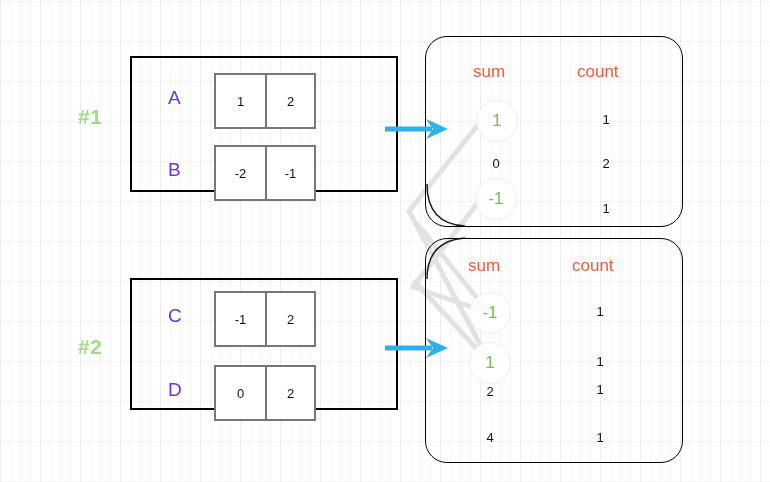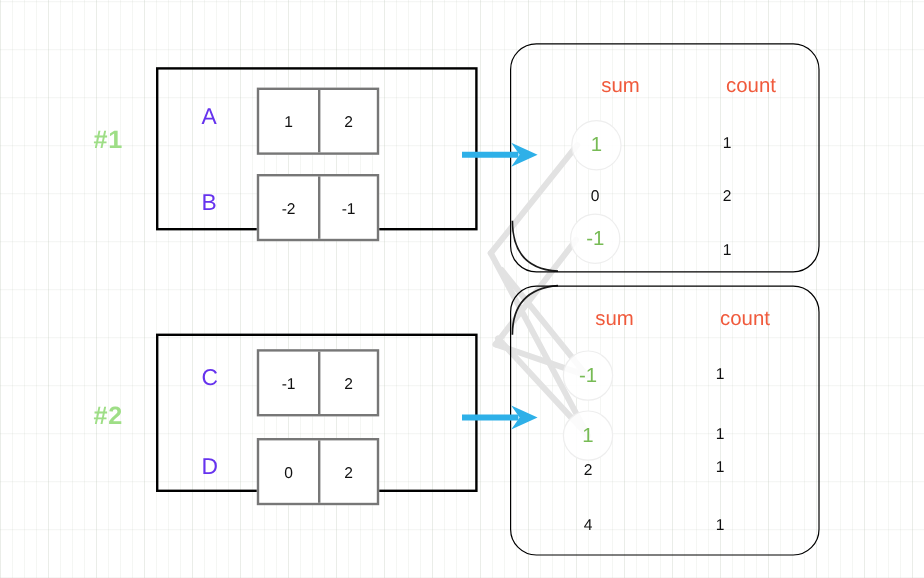--- a/index.html
+++ b/index.html
@@ -96,21 +96,20 @@
     box-sizing: border-box;
     background: transparent;
     z-index: 4;
   }
   .panel-head {
     position: absolute;
     color: #f05a3c;
     font-size: 17px;
     font-family: "Liberation Sans", sans-serif;
     z-index: 5;
-    margin-left: 28px;
   }
   .cellval {
     position: absolute;
     font-size: 13px;
     color: #111111;
     font-family: "Liberation Sans", sans-serif;
     text-align: center;
     transform: translate(-50%, -50%);
     z-index: 5;
     white-space: nowrap;

